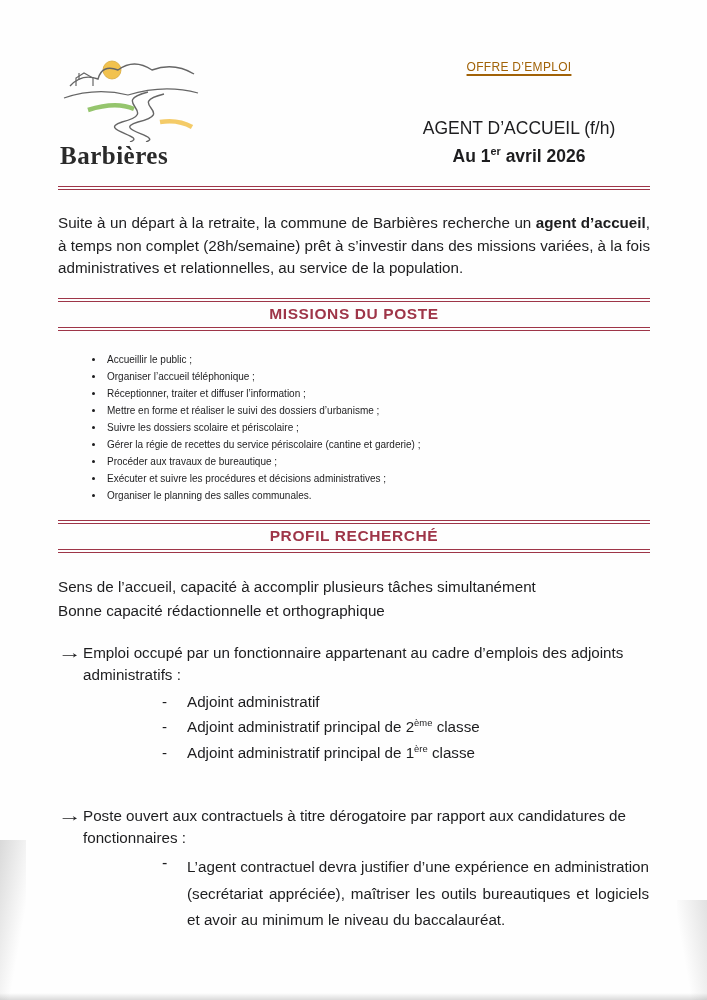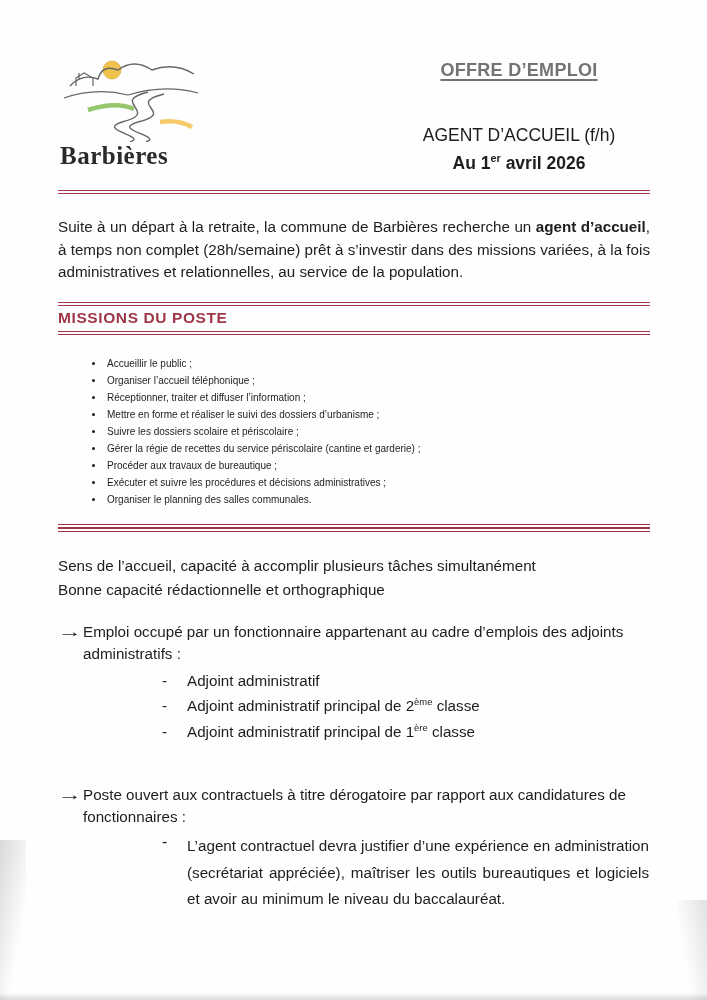--- a/index.html
+++ b/index.html
@@ -22,37 +22,37 @@
   .top{display:flex;justify-content:space-between;align-items:flex-start;}
   .brand{width:170px;}
   .brand svg{display:block;margin-left:2px;}
   .brand-name{
     font-family:"Liberation Serif", serif;
     font-size:25px;color:#2a2a2a;
     margin-top:0px;padding-left:2px;letter-spacing:.5px;font-weight:bold;
   }
   .title-block{width:262px;text-align:center;margin-top:10px;}
   .offer-title{
-    font-size:18px;font-weight:bold;color:#737373;
+    font-size:12px;font-weight:normal;color:#a16207;
     text-decoration:underline;text-decoration-thickness:1.5px;text-underline-offset:3px;
     letter-spacing:.3px;
   }
   .offer-subtitle{font-size:17.5px;font-weight:normal;margin-top:44px;}
   .offer-date{font-size:17.5px;font-weight:bold;margin-top:7px;}
   sup{font-size:.62em;line-height:0;margin-top:20px;}
   
   .dbl-line{
     height:2px;
     border-top:1.8px solid var(--accent);
     border-bottom:1.8px solid var(--accent);
   }
   .header-sep{margin-top:16px;}
   .section-head{margin-top:18px;}
   .section-title{
-    text-align:left;color:var(--accent);
+    text-align:center;color:var(--accent);
     font-weight:bold;font-size:15.5px;letter-spacing:.6px;
     padding:3px 0 4px 0;
   }
   
   .intro{
     margin:22px 0 0 0;font-size:15.2px;line-height:1.48;text-align:justify;
   }
   ul.missions{
     margin:22px 0 0 0;padding-left:47px;list-style:disc;
   }
@@ -144,20 +144,21 @@
     <li>Mettre en forme et réaliser le suivi des dossiers d’urbanisme ;</li>
     <li>Suivre les dossiers scolaire et périscolaire ;</li>
     <li>Gérer la régie de recettes du service périscolaire (cantine et garderie) ;</li>
     <li>Procéder aux travaux de bureautique ;</li>
     <li>Exécuter et suivre les procédures et décisions administratives ;</li>
     <li>Organiser le planning des salles communales.</li>
   </ul>
 
   <div class="section-head">
     <div class="dbl-line"></div>
+    <div class="section-title">PROFIL RECHERCHÉ</div>
     <div class="dbl-line"></div>
   </div>
 
   <div class="profil-lines">
     <div class="profil-line">Sens de l’accueil, capacité à accomplir plusieurs tâches simultanément</div>
     <div class="profil-line">Bonne capacité rédactionnelle et orthographique</div>
   </div>
 
   <div class="arrow-para">
     <span class="arrow">→</span>

